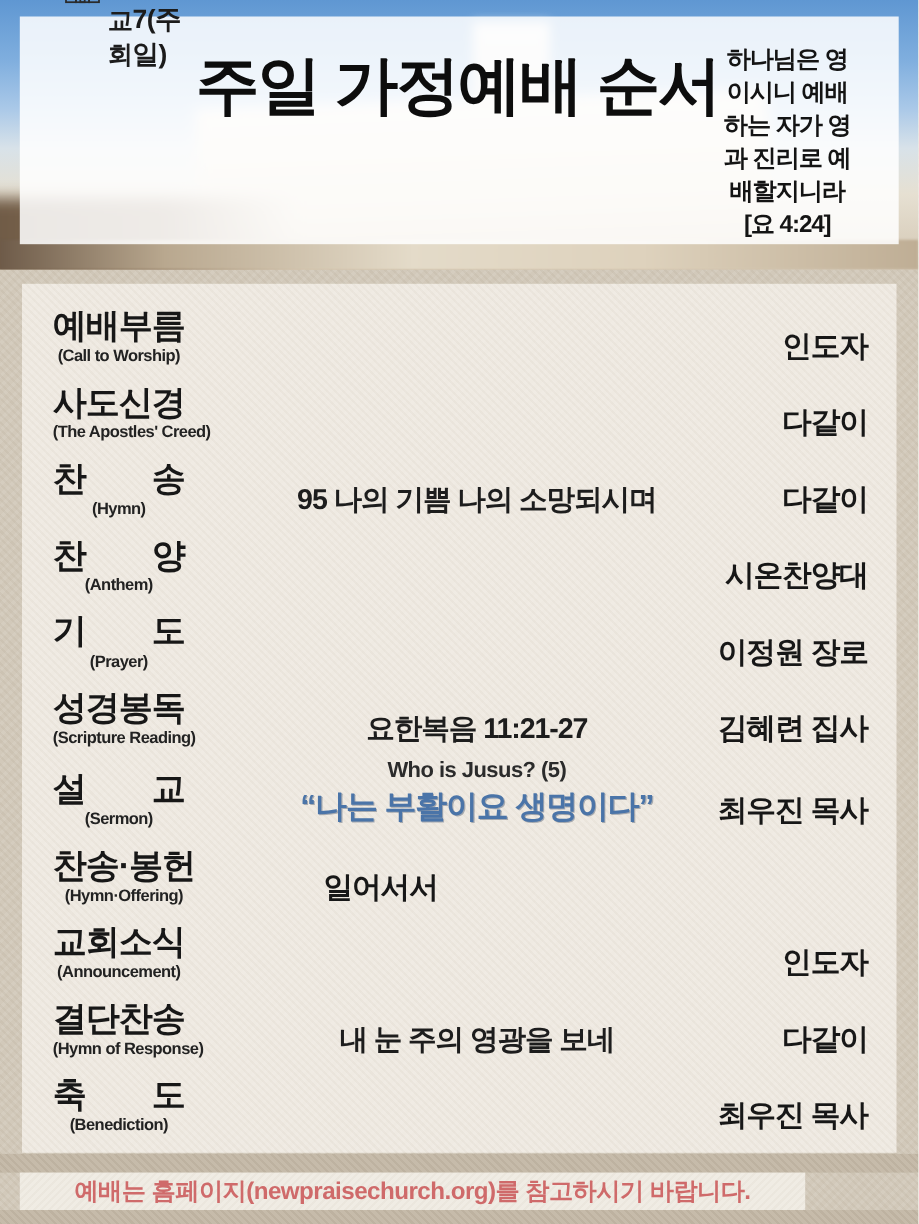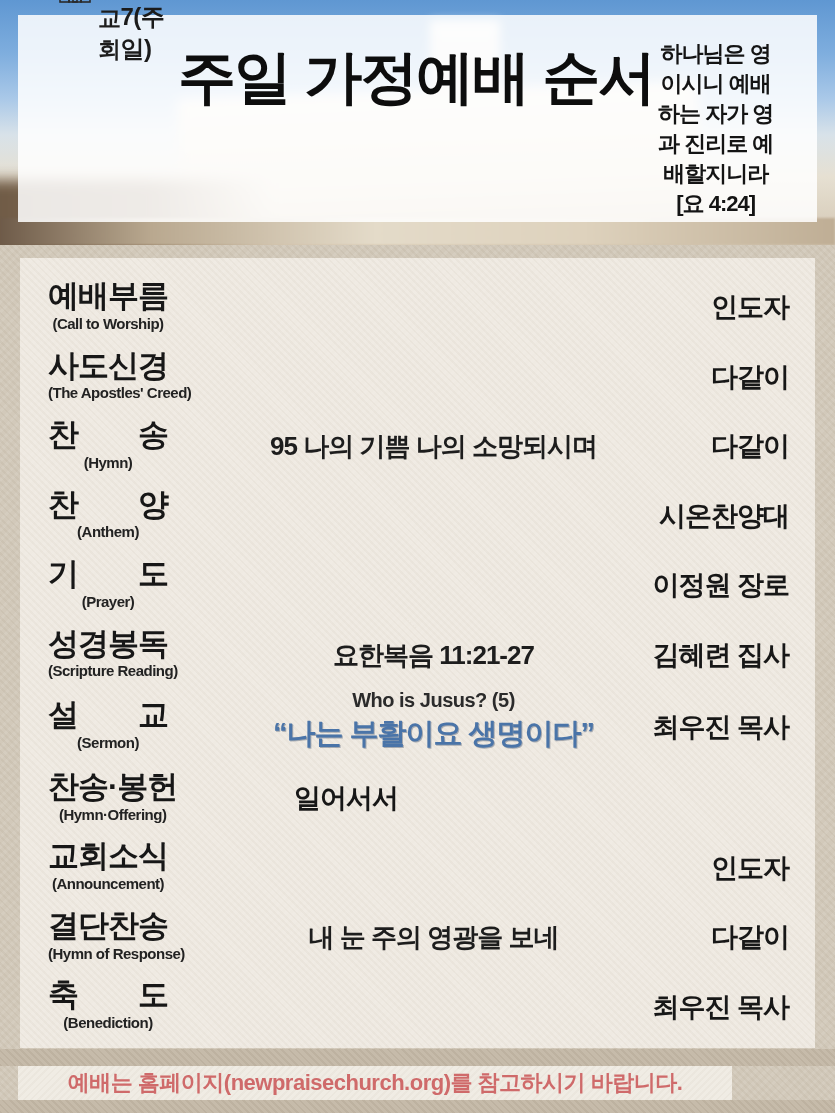--- a/index.html
+++ b/index.html
@@ -64,21 +64,21 @@
   
   .body-panel{
     position:absolute;top:258px;left:20px;width:795px;height:790px;
     background-color:#efeae2;
     background-image:
       repeating-linear-gradient(45deg, rgba(120,100,70,0.045) 0 2px, rgba(0,0,0,0) 2px 5px),
       repeating-linear-gradient(-45deg, rgba(255,255,255,0.06) 0 3px, rgba(0,0,0,0) 3px 6px);
     display:flex;flex-direction:column;justify-content:space-between;
     padding:22px 26px 16px 28px;box-sizing:border-box;
   }
-  .row{display:flex;align-items:center;}
+  .row{display:flex;align-items:flex-end;}
   .label-block{width:190px;flex:0 0 auto;}
   .label-inner{display:inline-block;text-align:left;}
   .label-main{font-size:31px;font-weight:800;color:#171717;line-height:1.05;letter-spacing:-1px;white-space:nowrap;}
   .label-en{font-size:15px;font-weight:600;color:#222;text-align:center;letter-spacing:-0.5px;margin-top:2px;white-space:nowrap;}
   .center{flex:1;text-align:center;font-size:26px;font-weight:600;color:#1d1d1d;letter-spacing:-1px;padding-top:3px;}
   .right{width:160px;flex:0 0 auto;text-align:right;font-size:27px;font-weight:700;color:#171717;letter-spacing:-1px;padding-top:2px;white-space:nowrap;}
   .sermon-series{font-size:20px;font-weight:700;color:#2b2b2b;letter-spacing:-0.5px;}
   .sermon-title{font-size:29px;font-weight:800;color:#4a74a8;letter-spacing:-1px;text-shadow:1px 1px 0 rgba(35,55,85,0.35);margin-top:2px;}
   
   .strip{

